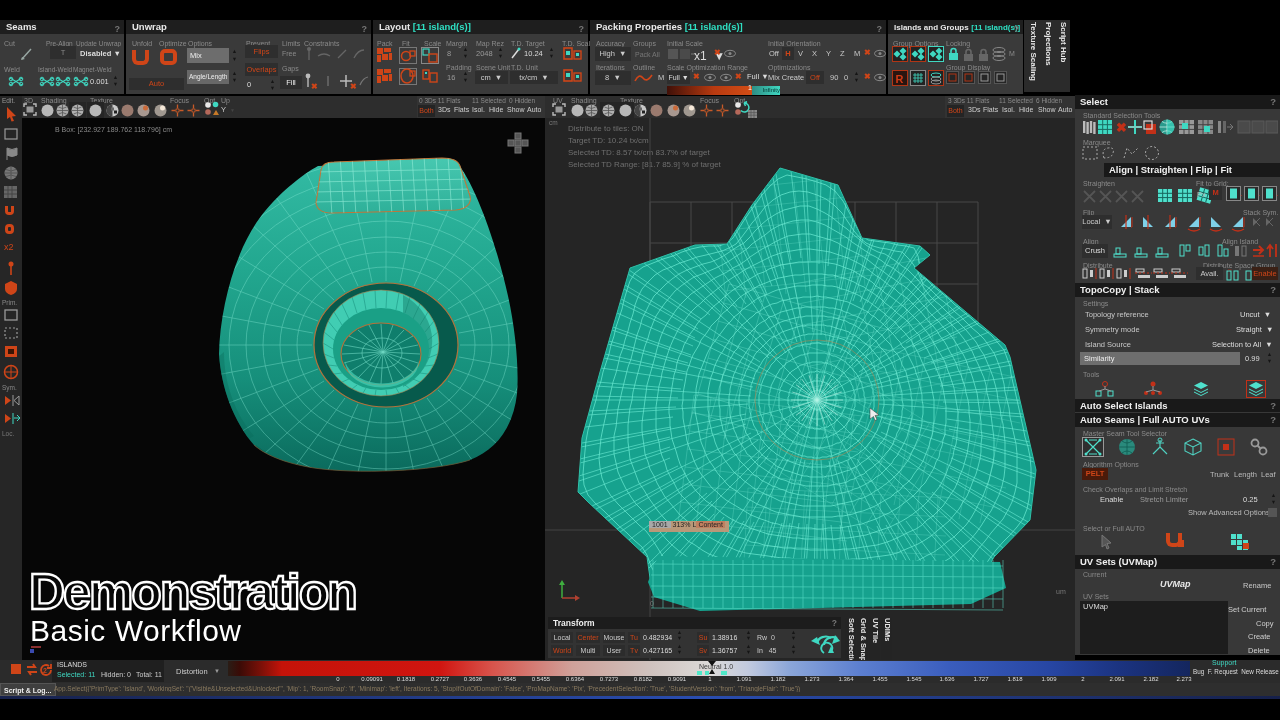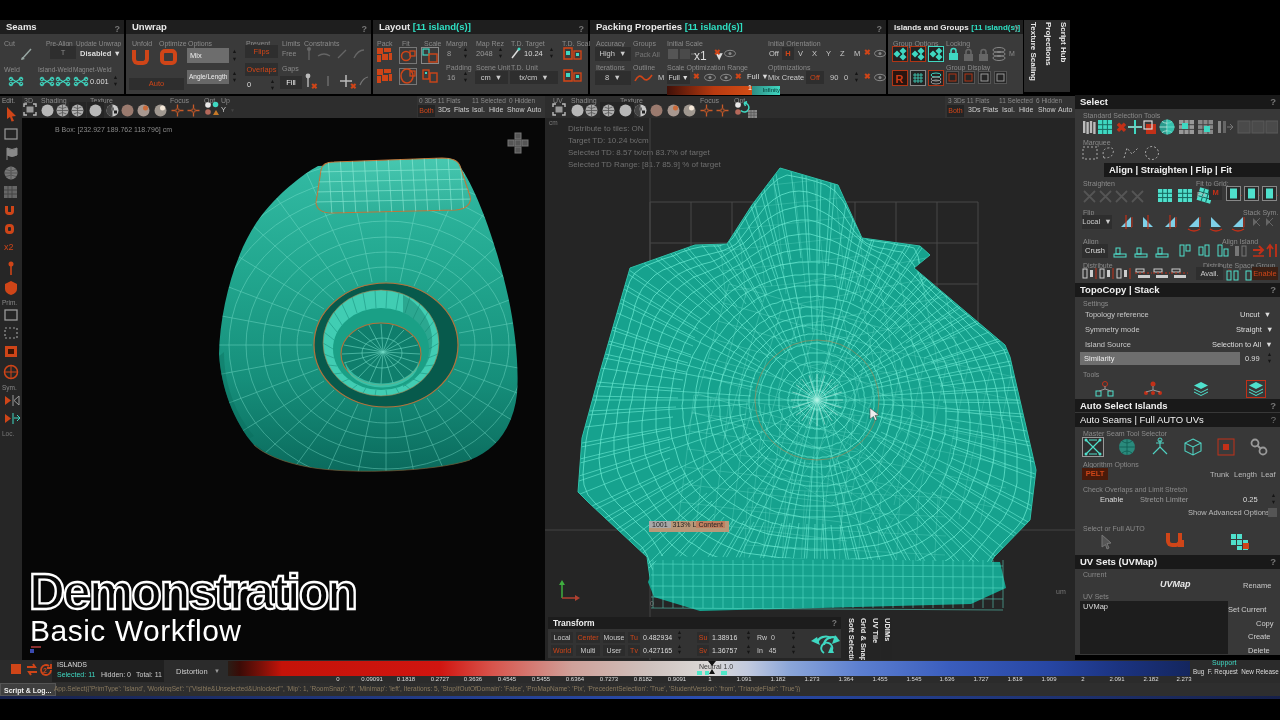--- a/index.html
+++ b/index.html
@@ -1322,21 +1322,21 @@
     <path d="M3 9 l7 3.5 7 -3.5" stroke="#4fe0cc" fill="none"></path>
     <path d="M3 12 l7 3.5 7 -3.5" stroke="#4fe0cc" fill="none"></path>
   </svg>
 <svg class="abs" style="left:1246px;top:380px;" width="20" height="18">
     <rect x="0.5" y="0.5" width="19" height="17" fill="none" stroke="#c23018"></rect>
     <path d="M10 2 l7 3.5 -7 3.5 -7 -3.5 z" fill="#4fe0cc"></path>
     <path d="M3 9 l7 3.5 7 -3.5" stroke="#4fe0cc" fill="none"></path>
     <path d="M3 12 l7 3.5 7 -3.5" stroke="#4fe0cc" fill="none"></path>
   </svg>
 <div style="position:absolute;left:1075px;top:399px;width:205px;height:13px;background:#191919;color:#f0f0f0;font-weight:bold;font-size:9.5px;line-height:13px;padding-left:5px;">Auto Select Islands<span style="position:absolute;right:4px;color:#777;">?</span></div>
-<div style="position:absolute;left:1075px;top:413px;width:205px;height:14px;background:#191919;color:#f0f0f0;font-weight:normal;font-size:9.5px;line-height:14px;padding-left:5px;">Auto Seams | Full AUTO UVs<span style="position:absolute;right:4px;color:#777;">?</span></div>
+<div style="position:absolute;left:1075px;top:413px;width:205px;height:14px;background:#191919;color:#f0f0f0;font-weight:bold;font-size:9.5px;line-height:14px;padding-left:5px;">Auto Seams | Full AUTO UVs<span style="position:absolute;right:4px;color:#777;">?</span></div>
 <div style="position:absolute;left:1083px;top:430px;font-size:7px;color:#8a8a8a;font-weight:normal;white-space:nowrap;">Master Seam Tool Selector</div>
 <svg class="abs" style="left:1082px;top:437px;" width="196" height="20">
     <rect x="0.5" y="0.5" width="21" height="19" fill="#2f2f2f" stroke="#999"></rect>
     <path d="M4 3 L18 17 M4 17 L18 3 M7 3 h8 M7 17 h8" stroke="#4fe0cc" stroke-width="1.2" fill="none"></path>
     <circle cx="4" cy="3" r="1.5" fill="#4fe0cc"></circle>
     <circle cx="18" cy="3" r="1.5" fill="#4fe0cc"></circle>
     <circle cx="4" cy="17" r="1.5" fill="#4fe0cc"></circle>
     <circle cx="18" cy="17" r="1.5" fill="#4fe0cc"></circle>
     <circle cx="45" cy="10" r="8" fill="#2a8a7c"></circle>
     <path d="M37 10 h16 M45 2 v16 M40 4 q5 4 10 0 M40 16 q5 -4 10 0" stroke="#0f5a50" fill="none" stroke-width="0.8"></path>

